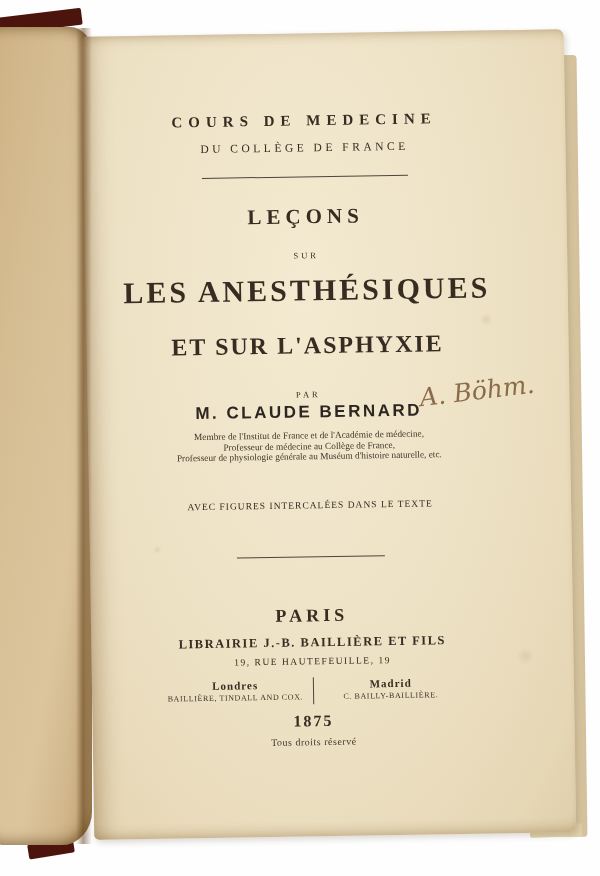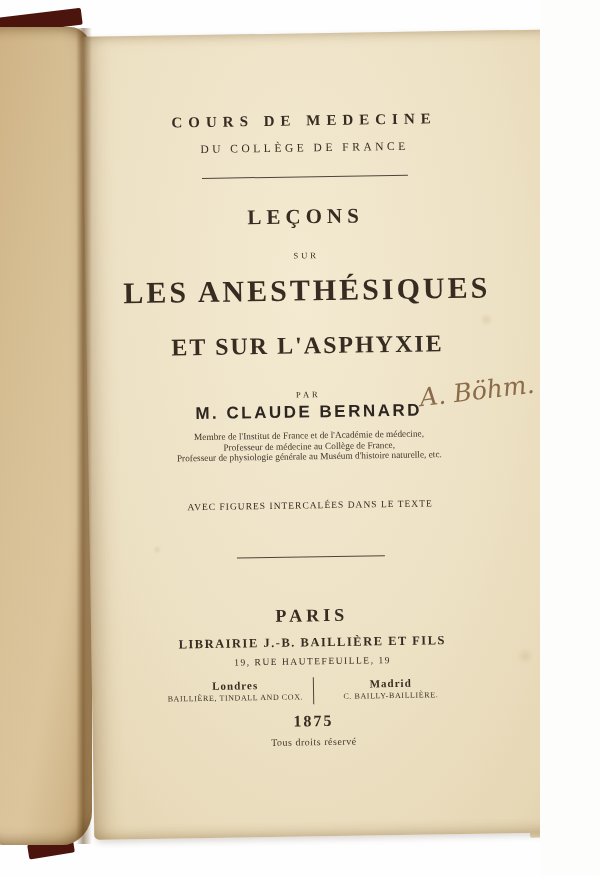--- a/index.html
+++ b/index.html
@@ -1,16 +1,16 @@
 <!DOCTYPE html>
 <html><head>
 <meta charset="utf-8">
 <style>
   html,body{margin:0;padding:0;background:#fdfdfc;}
-  .photo{position:relative;width:540px;height:876px;overflow:hidden;background:#fefefe;
+  .photo{position:relative;width:600px;height:876px;overflow:hidden;background:#fefefe;
          font-family:"Liberation Serif", serif;color:#362c21;}
 
   
   .cover-top{position:absolute;left:-6px;top:13px;width:88px;height:17px;background:#4b150d;
              transform:rotate(-7deg);border-radius:2px;z-index:1;}
   .cover-bottom{position:absolute;left:28px;top:841px;width:46px;height:15px;background:#4b150d;
              transform:rotate(-9deg);border-radius:2px;z-index:1;}
 
   
   .left-page{position:absolute;left:-14px;top:27px;width:106px;height:818px;z-index:2;

